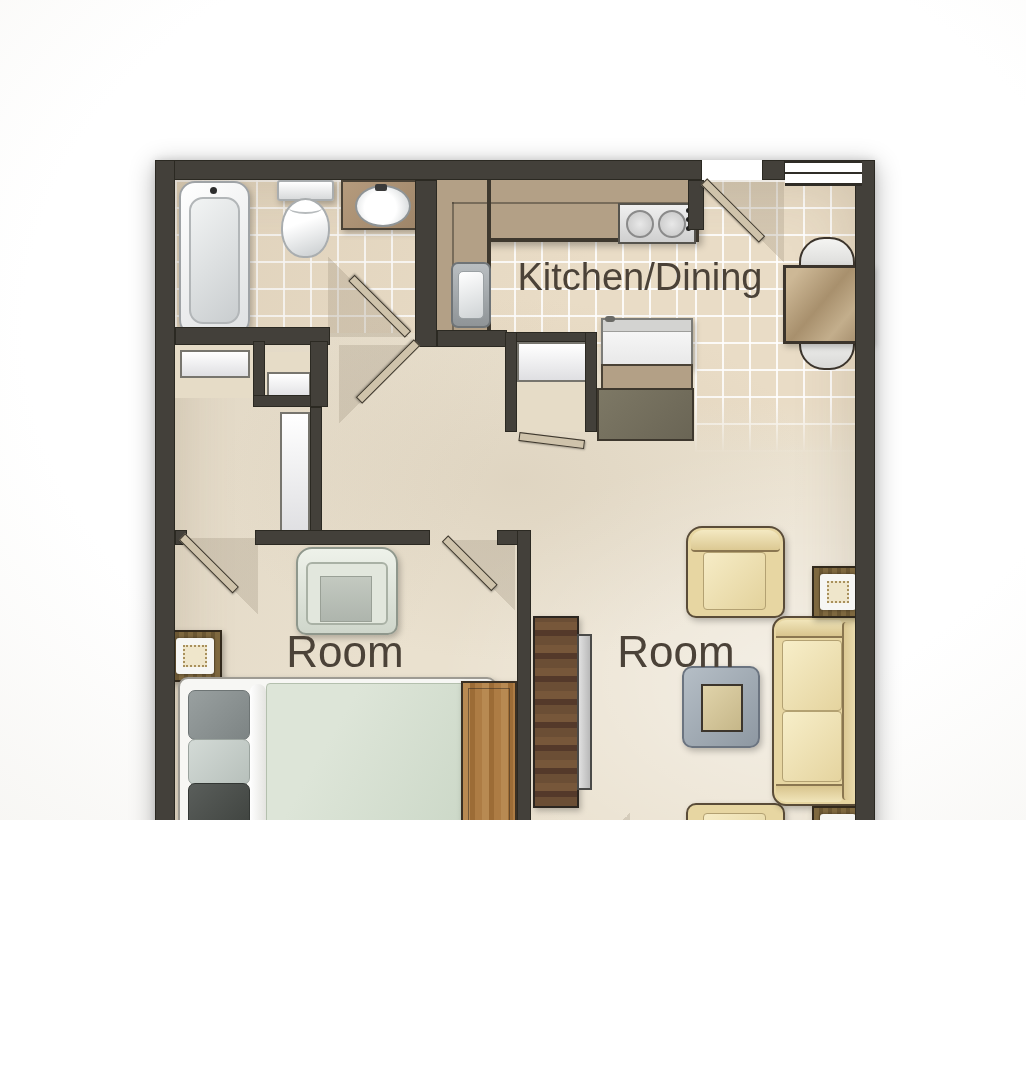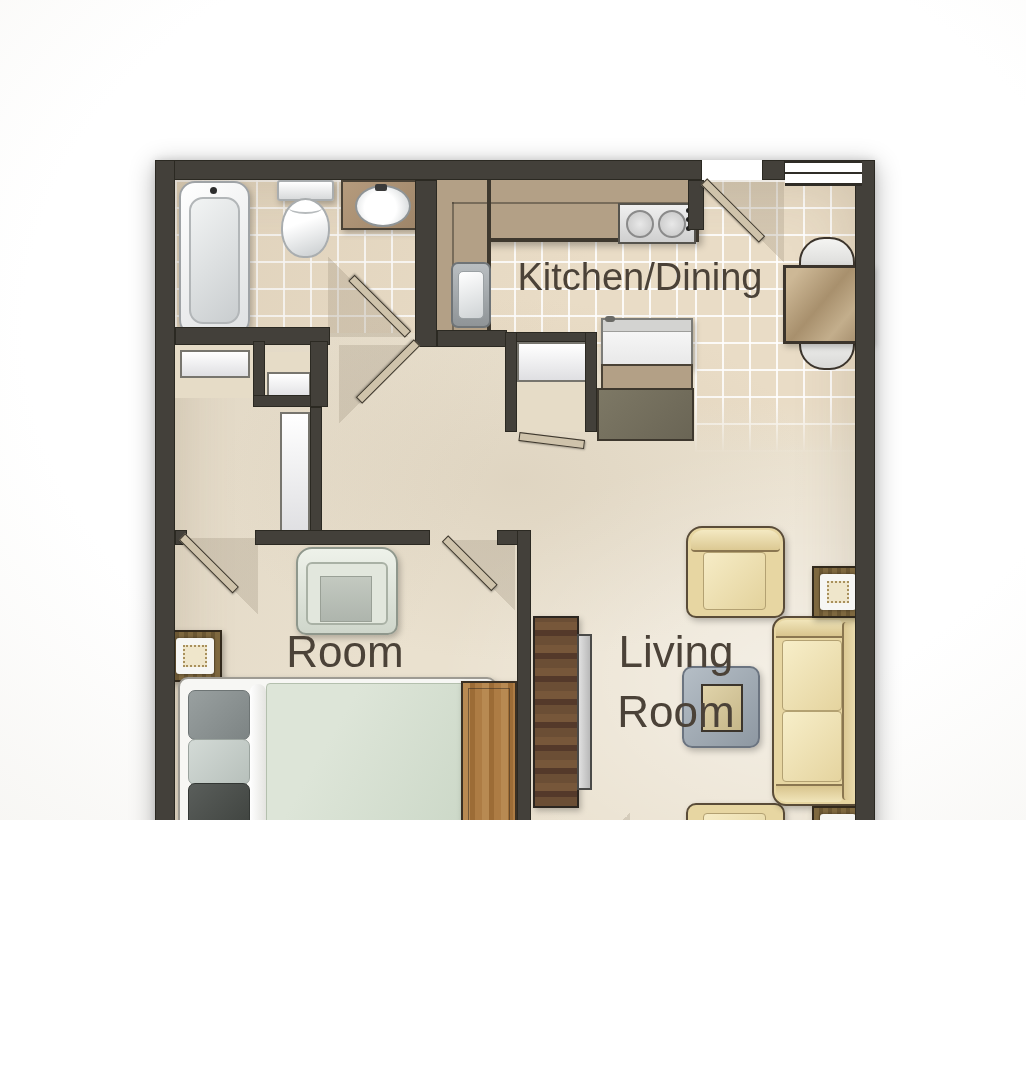--- a/index.html
+++ b/index.html
@@ -203,17 +203,16 @@
   <div class="leaf" style="left:182px;top:532px;width:74px;transform:rotate(45deg);"></div>
   <div class="leaf" style="left:445px;top:534px;width:68px;transform:rotate(45deg);"></div>
   <div class="leaf" style="left:519px;top:432px;width:64px;transform:rotate(7deg);"></div>
   <div class="leaf" style="left:546px;top:892px;width:84px;transform:rotate(-45deg);"></div>
 
   <div class="roomlabel" style="left:470px;top:252px;width:340px;font-size:38px;line-height:50px;">Kitchen/Dining</div>
   <div class="roomlabel" style="left:255px;top:622px;width:180px;font-size:44px;line-height:60px;">
     <span style="display:block;">Room</span>
   </div>
   <div class="roomlabel" style="left:586px;top:622px;width:180px;font-size:44px;line-height:60px;">
-    <span style="display:block;">Living</span>
     <span style="display:block;">Room</span>
   </div>
 
 </div>
 
 </body></html>

